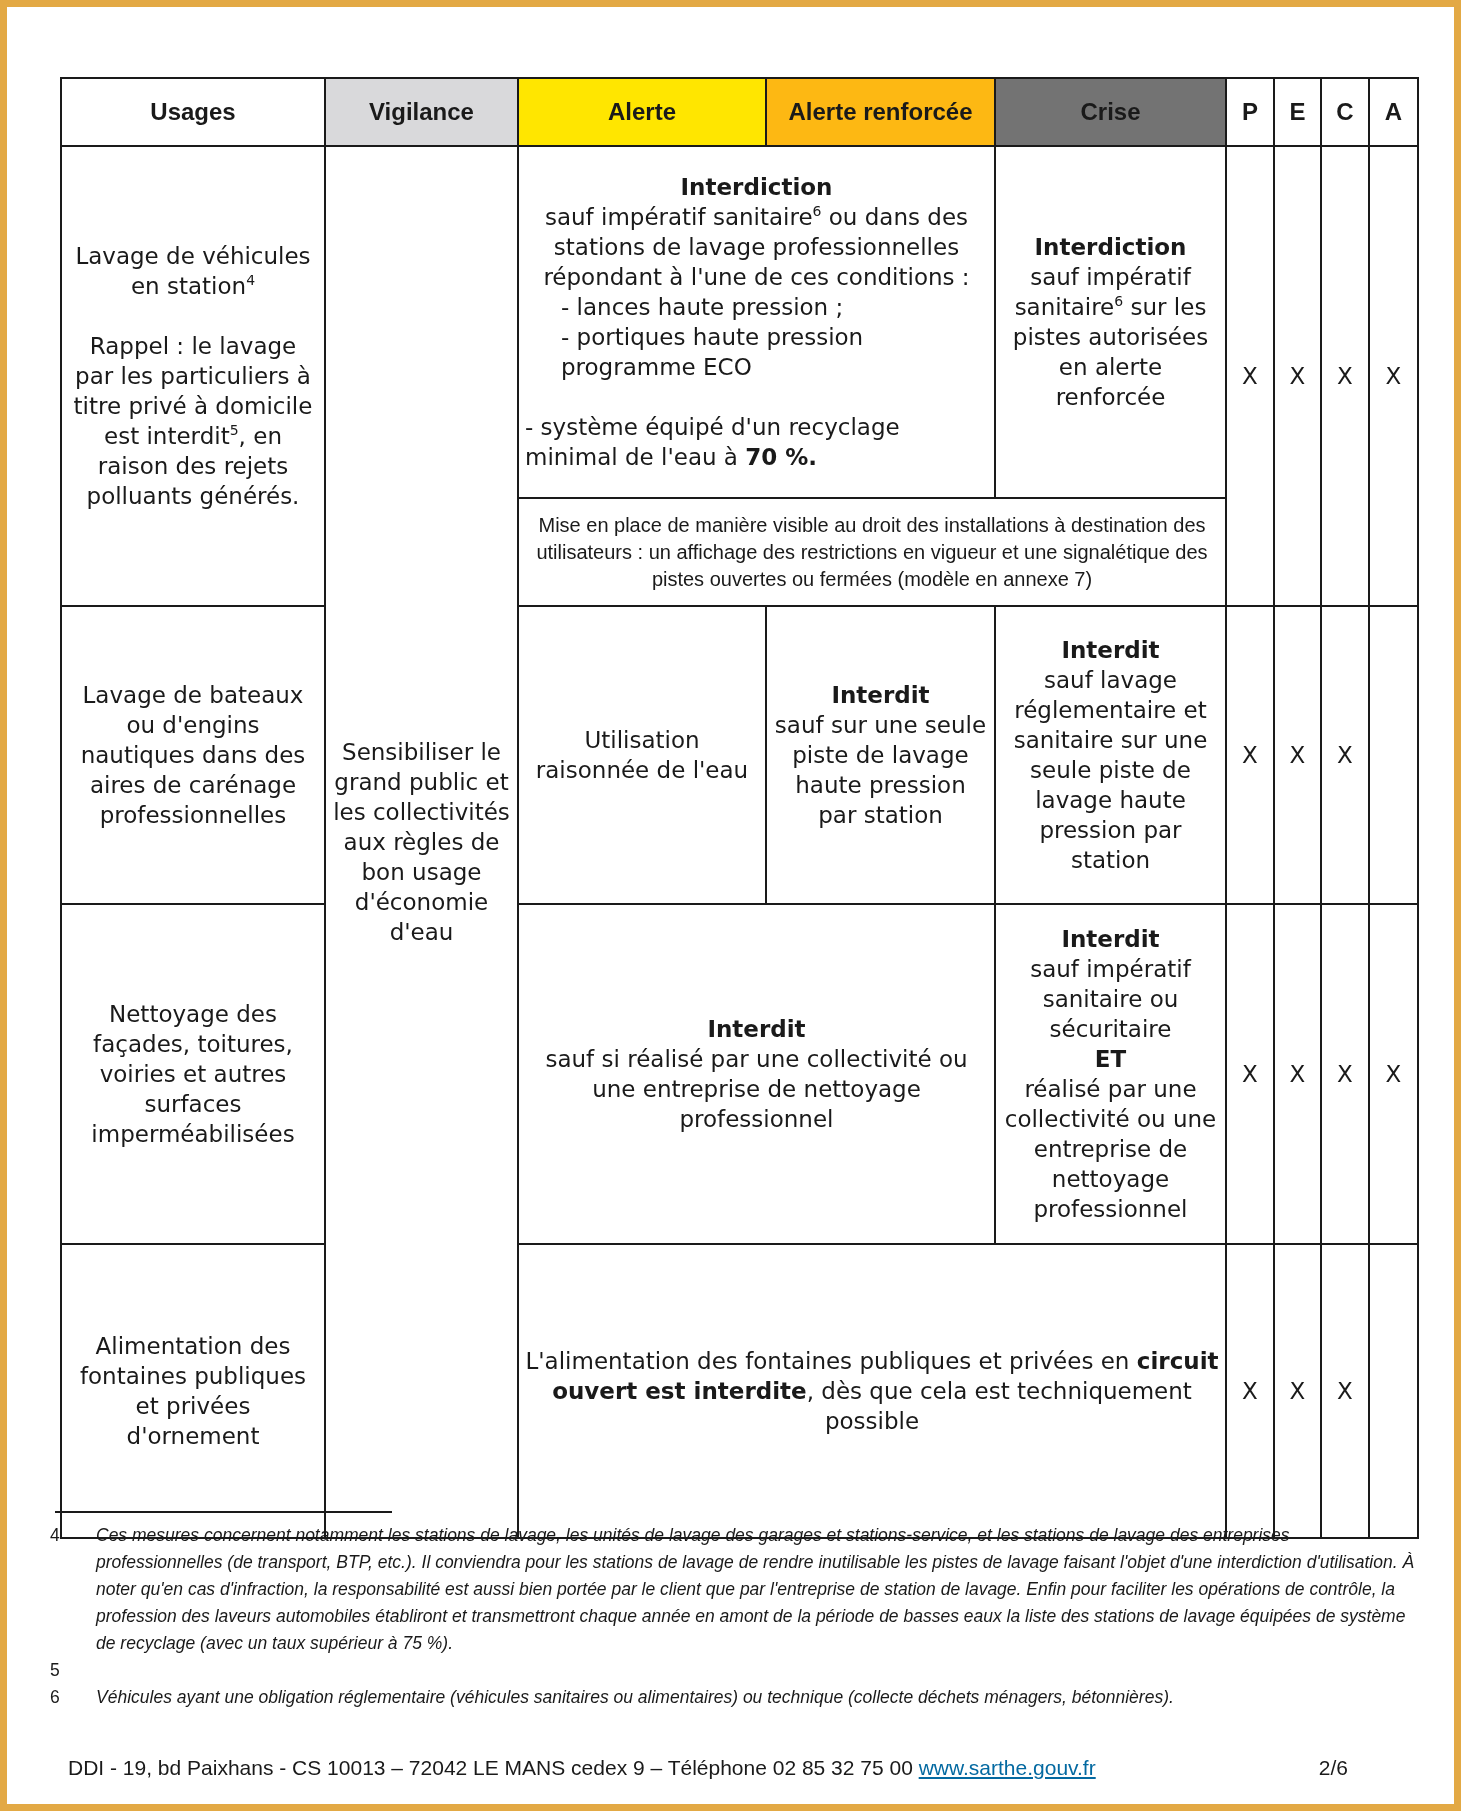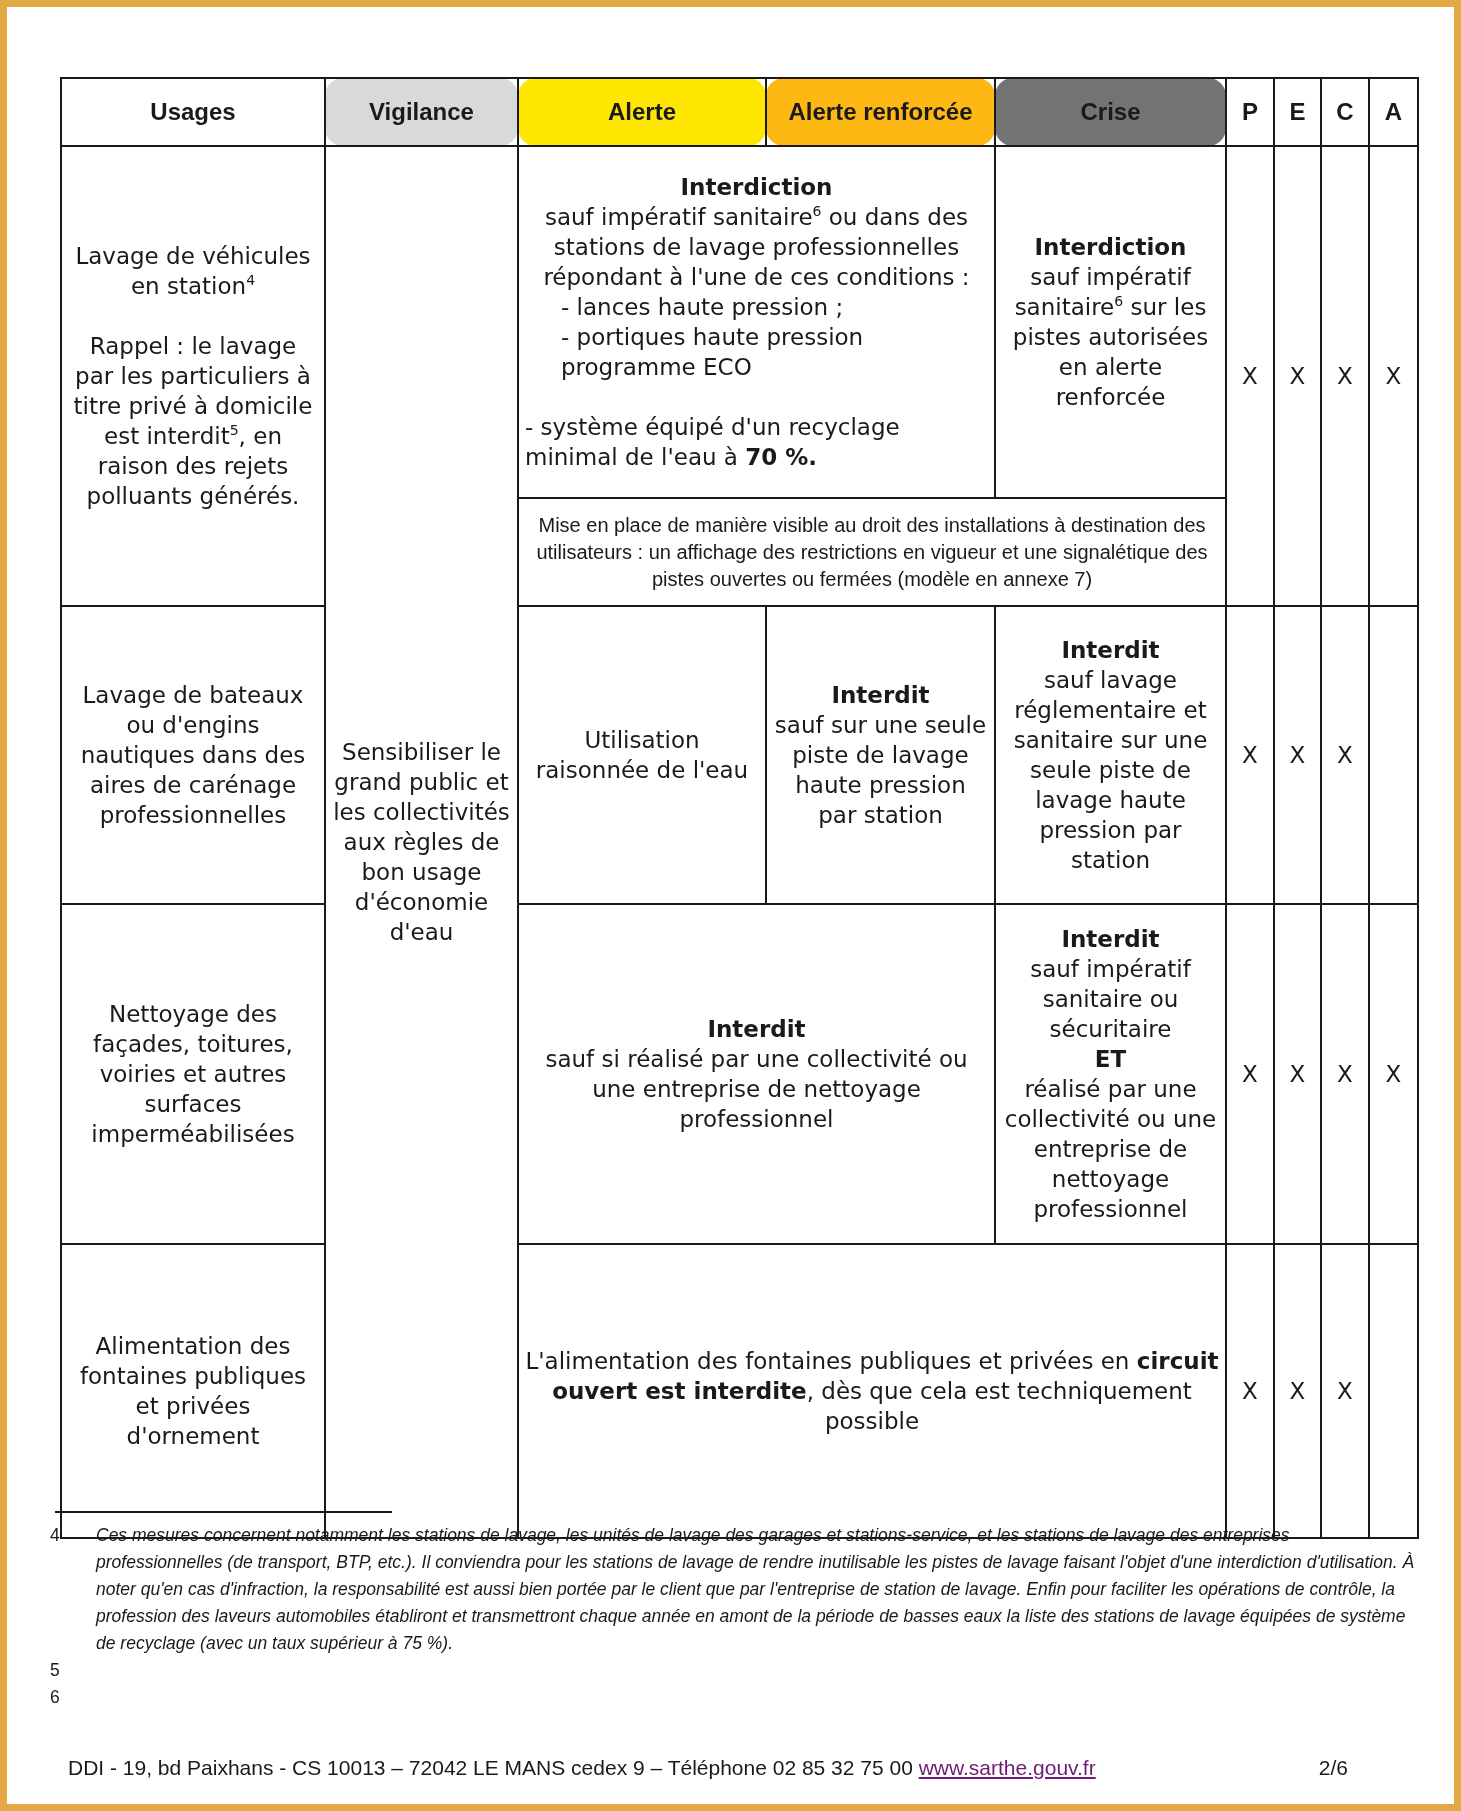--- a/index.html
+++ b/index.html
@@ -1,35 +1,35 @@
 <!DOCTYPE html>
 <html><head>
 <meta charset="utf-8">
 <style>
   html, body { margin:0; padding:0; }
   body { width:1461px; height:1811px; background:#fff; position:relative; font-family:"DejaVu Sans", sans-serif; color:#1a1a1a; overflow:hidden; }
   .frame { position:absolute; left:0; top:0; width:1461px; height:1811px; box-sizing:border-box; border:7px solid #e3a944; }
   table.main { position:absolute; left:60px; top:77px; width:1357px; border-collapse:collapse; table-layout:fixed; }
   table.main td, table.main th { border:2px solid #1a1a1a; text-align:center; vertical-align:middle; padding:12px 6px; font-size:23px; line-height:30px; font-weight:normal; }
-  table.main th { font-family:"Liberation Sans", sans-serif; font-weight:bold; font-size:24px; height:66px; padding:0;border-radius:18px; }
+  table.main th { font-family:"Liberation Sans", sans-serif; font-weight:bold; font-size:24px; height:66px; padding:0; }
   th.vig { background:#d9d9db; }
   th.al { background:#ffe600; }
   th.alr { background:#fdb813; }
   th.cr { background:#737373; }
   .b { font-weight:bold; }
   .left { text-align:left !important;margin-left:36px; }
   .sm { font-size:20px !important; line-height:27px !important; font-family:"Liberation Sans", sans-serif; }
   .x { font-size:24px; }
   sup { font-size:14px; line-height:0; }
   .sep { position:absolute; left:55px; top:1511px; width:337px; border-top:2px solid #1a1a1a; }
   .notes { position:absolute; left:50px; top:1522px; width:1370px; font-family:"Liberation Sans", sans-serif; font-style:italic; font-size:17.5px; line-height:27px; }
   .note { display:flex; }
   .note .num { width:46px; font-style:normal; flex:none; }
   .footer { position:absolute; left:68px; top:1756px; width:1280px; font-family:"Liberation Sans", sans-serif; font-size:21px; display:flex; justify-content:space-between; }
-  .footer a { color:#701a75; text-decoration:underline; }
+  .footer a { color:#0369a1; text-decoration:underline; }
 </style>
 </head>
 <body>
 
 <div class="frame"></div>
 
 <table class="main">
   <colgroup>
     <col style="width:264px">
       <col style="width:193px">
@@ -134,19 +134,20 @@
 <div class="notes">
   <div class="note">
     <span class="num">4</span>
     <span>Ces mesures concernent notamment les stations de lavage, les unités de lavage des garages et stations-service, et les stations de lavage des entreprises professionnelles (de transport, BTP, etc.). Il conviendra pour les stations de lavage de rendre inutilisable les pistes de lavage faisant l'objet d'une interdiction d'utilisation. À noter qu'en cas d'infraction, la responsabilité est aussi bien portée par le client que par l'entreprise de station de lavage. Enfin pour faciliter les opérations de contrôle, la profession des laveurs automobiles établiront et transmettront chaque année en amont de la période de basses eaux la liste des stations de lavage équipées de système de recyclage (avec un taux supérieur à 75 %).</span>
   </div>
   <div class="note">
     <span class="num">5</span>
   </div>
   <div class="note">
     <span class="num">6</span>
+    <span>Véhicules ayant une obligation réglementaire (véhicules sanitaires ou alimentaires) ou technique (collecte déchets ménagers, bétonnières).</span>
   </div>
 </div>
 
 <div class="footer">
   <span><span>DDI - 19, bd Paixhans - CS 10013 – 72042 LE MANS cedex 9 – Téléphone 02 85 32 75 00 </span><a>www.sarthe.gouv.fr</a></span>
   <span>2/6</span>
 </div>
 
 </body></html>

